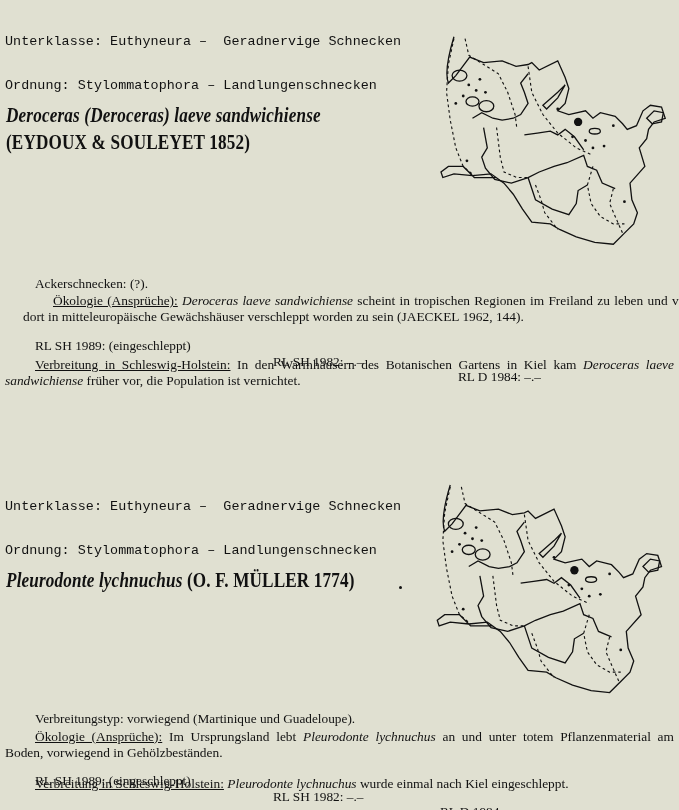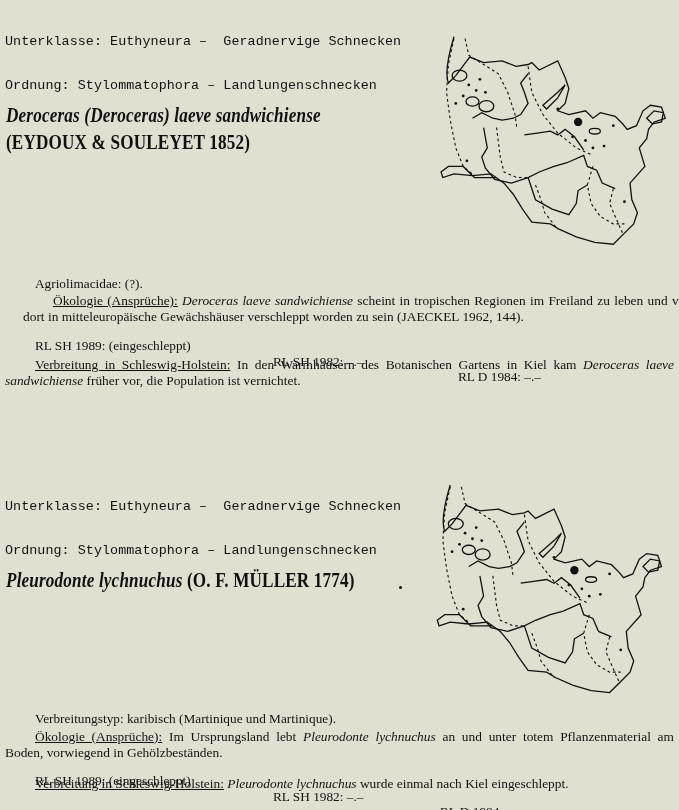--- a/index.html
+++ b/index.html
@@ -89,21 +89,21 @@
         <circle cx="170" cy="132" r="1.5"></circle>
       <circle cx="200" cy="116" r="1.5"></circle>
         <circle cx="178" cy="140" r="1.5"></circle>
         <circle cx="190" cy="138" r="1.5"></circle>
       <circle cx="42" cy="154" r="1.5"></circle>
         <circle cx="212" cy="198" r="1.5"></circle>
     </g>
   </svg>
 
   <div class="meta" style="top:245px;">
-    <div>Agriolimacidae: (?).</div>
+    <div>Ackerschnecken: (?).</div>
     <div style="position:relative;height:16px;">
       <span style="position:absolute;left:0;">RL SH 1989: (eingeschleppt)</span>
       <span style="position:absolute;left:238px;">RL SH 1982: –.–</span>
       <span style="position:absolute;left:423px;">RL D 1984: –.–</span>
     </div>
   </div>
 
   <div class="para" style="top:293px;margin-left:18px;">
     <span class="ind"></span><span class="u">Ökologie (Ansprüche):</span>
     <span class="i">Deroceras laeve sandwichiense</span><span> scheint in tropischen Regionen im Freiland zu leben und von dort in mitteleuropäische Gewächshäuser verschleppt worden zu sein (JAECKEL 1962, 144).</span>
@@ -162,21 +162,21 @@
         <circle cx="166" cy="128" r="1.5"></circle>
       <circle cx="196" cy="112" r="1.5"></circle>
         <circle cx="174" cy="136" r="1.5"></circle>
         <circle cx="186" cy="134" r="1.5"></circle>
       <circle cx="38" cy="150" r="1.5"></circle>
         <circle cx="208" cy="194" r="1.5"></circle>
     </g>
   </svg>
 
   <div class="meta" style="top:680px;">
-    <div>Verbreitungstyp: karibisch (Martinique und Martinique).</div>
+    <div>Verbreitungstyp: vorwiegend (Martinique und Guadeloupe).</div>
     <div style="position:relative;height:16px;">
       <span style="position:absolute;left:0;">RL SH 1989: (eingeschleppt)</span>
       <span style="position:absolute;left:238px;">RL SH 1982: –.–</span>
       <span style="position:absolute;left:405px;">RL D 1984: –.–</span>
     </div>
   </div>
 
   <div class="para" style="top:729px;">
     <span class="ind"></span><span class="u">Ökologie (Ansprüche):</span><span> Im Ursprungsland lebt </span><span class="i">Pleurodonte lychnuchus</span><span> an und unter totem Pflanzenmaterial am Boden, vorwiegend in Gehölzbeständen.</span>
   </div>

